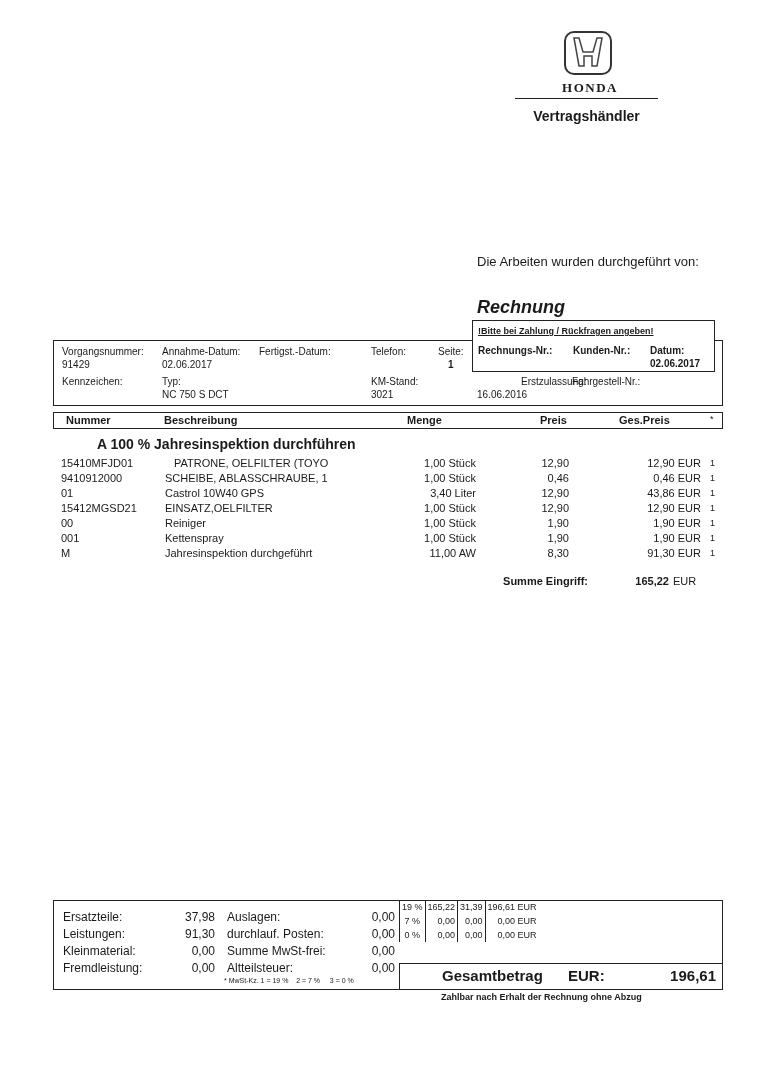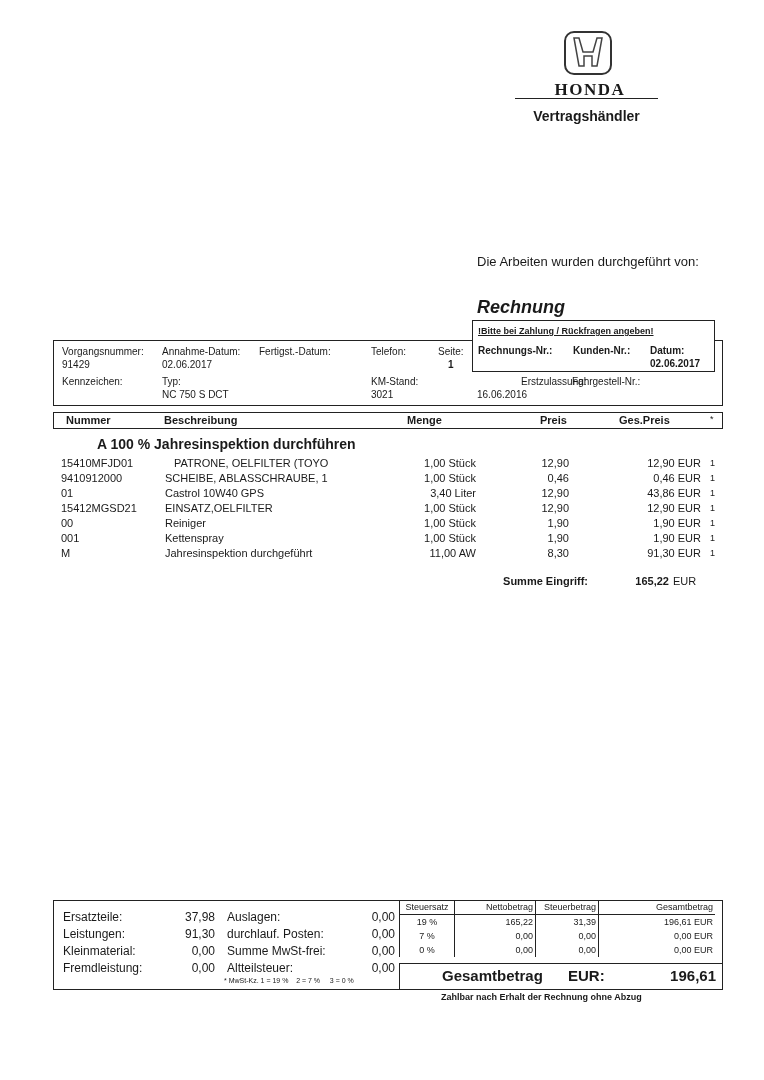--- a/index.html
+++ b/index.html
@@ -2,21 +2,21 @@
 <html><head>
   <meta charset="utf-8">
   <style>
     html, body { margin: 0; padding: 0; }
     body {
       width: 764px; height: 1080px; background: #ffffff; position: relative;
       font-family: "Liberation Sans", sans-serif; color: #1a1a1a; overflow: hidden;
     }
     .abs { position: absolute; }
     .logo-box { left: 562px; top: 30px; width: 52px; height: 46px; }
-    .brand { left: 530px; top: 80px; width: 120px; text-align: center; font-family: "Liberation Serif", serif; font-weight: bold; font-size: 17px; letter-spacing: 1.5px; }
+    .brand { left: 530px; top: 80px; width: 120px; text-align: center; font-family: "Liberation Serif", serif; font-weight: bold; font-size: 13px; letter-spacing: 1.5px; }
     .brand-line { left: 515px; top: 98px; width: 143px; height: 0; border-top: 1.5px solid #222; }
     .dealer { left: 515px; top: 108px; width: 143px; text-align: center; font-weight: bold; font-size: 14px; }
     .performed { left: 477px; top: 254px; font-size: 13px; }
     .title { left: 477px; top: 297px; font-size: 18px; font-weight: bold; font-style: italic; }
     .box { border: 1px solid #222; background: #fff; }
     .vorgang-box { left: 53px; top: 340px; width: 668px; height: 64px; }
     .inv-box { left: 472px; top: 320px; width: 241px; height: 50px; z-index: 2; }
     .lbl { font-size: 10px; }
     .val { font-size: 10px; }
     .b { font-weight: bold; }
@@ -169,26 +169,20 @@
   <div class="abs sm-lbl" style="left:173px;top:26px;">durchlauf. Posten:</div>
   <div class="abs sm-lbl r" style="right:327px;top:26px;">0,00</div>
   <div class="abs sm-lbl" style="left:173px;top:43px;">Summe MwSt-frei:</div>
   <div class="abs sm-lbl r" style="right:327px;top:43px;">0,00</div>
   <div class="abs sm-lbl" style="left:173px;top:60px;">Altteilsteuer:</div>
   <div class="abs sm-lbl r" style="right:327px;top:60px;">0,00</div>
   <div class="abs footnote" style="left:170px;top:76px;white-space:pre;">* MwSt-Kz. 1 = 19 %    2 = 7 %     3 = 0 %</div>
 
   <table class="tax-table">
     <tbody>
-        <tr class="head">
-      <td style="width:50px;text-align:center;">Steuersatz</td>
-      <td style="width:76px;">Nettobetrag</td>
-      <td style="width:58px;">Steuerbetrag</td>
-      <td style="width:112px;">Gesamtbetrag</td>
-    </tr>
     <tr>
       <td style="text-align:center;">19 %</td>
       <td>165,22</td>
       <td>31,39</td>
       <td>196,61 EUR</td>
     </tr>
     <tr>
       <td style="text-align:center;">7 %</td>
       <td>0,00</td>
       <td>0,00</td>

